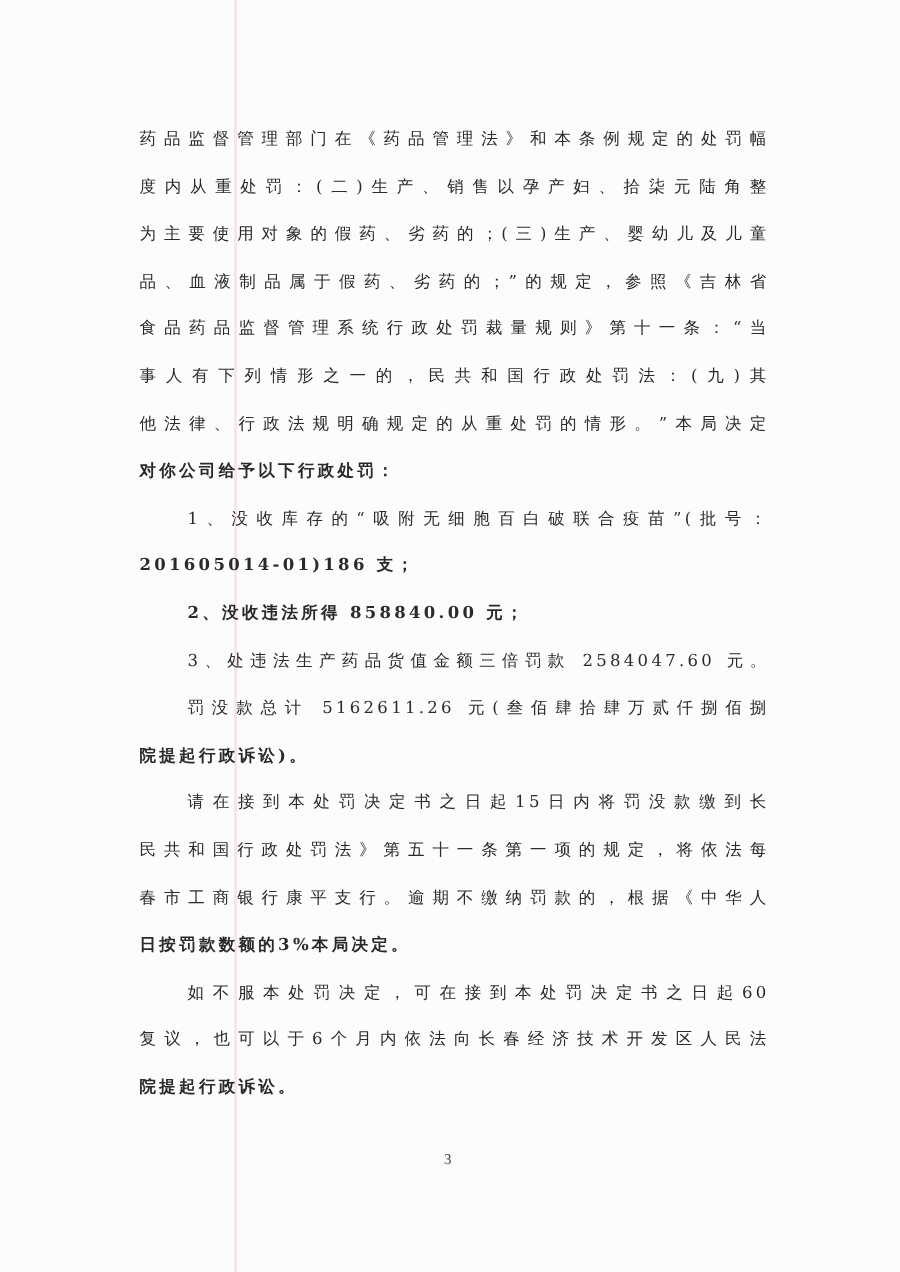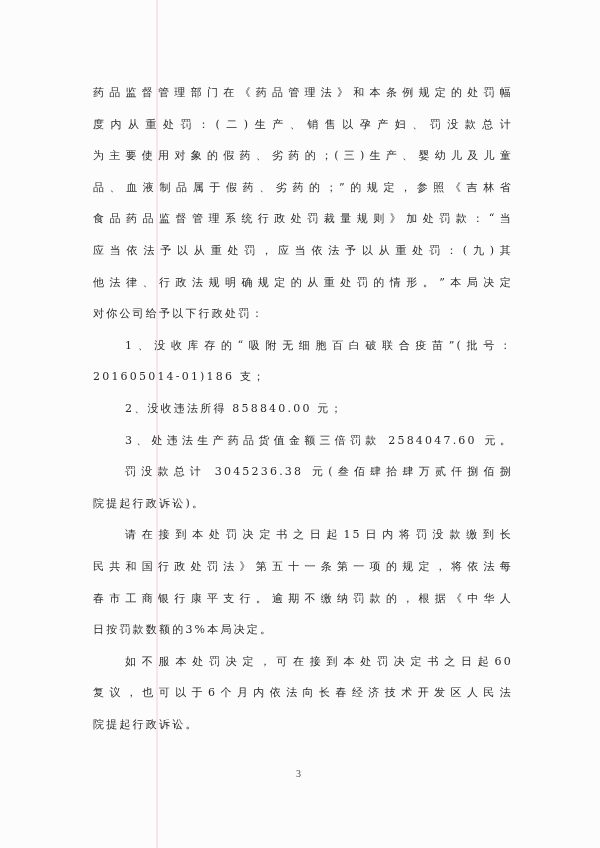--- a/index.html
+++ b/index.html
@@ -13,46 +13,46 @@
     background: #f6dcea; opacity: 0.8;
   }
   .page {
     position: absolute; left: 93px; top: 77px; width: 420px;
   }
   .line {
     height: 31.6px; line-height: 31.6px;
     font-size: 11px; letter-spacing: 2.2px; white-space: nowrap;
     text-align: justify; text-align-last: justify;
   }
-  .line.last { text-align-last: left; }
+  .line.last { text-align-last: left; font-weight: bold; }
   .line.indent { padding-left: 32px; }
   .page-number {
     position: absolute; left: 296px; top: 768px; font-size: 10px; color: #444;
     font-family: "Liberation Serif", serif;
   }
 </style>
 </head>
 <body>
 
 <div class="pink-rule"></div>
 
 <div class="page" id="doc-body">
     <div class="line">药品监督管理部门在《药品管理法》和本条例规定的处罚幅</div>
-    <div class="line">度内从重处罚：(二)生产、销售以孕产妇、罚没款总计</div>
+    <div class="line">度内从重处罚：(二)生产、销售以孕产妇、拾柒元陆角整</div>
     <div class="line">为主要使用对象的假药、劣药的；(三)生产、婴幼儿及儿童</div>
     <div class="line">品、血液制品属于假药、劣药的；”的规定，参照《吉林省</div>
-    <div class="line">食品药品监督管理系统行政处罚裁量规则》加处罚款：“当</div>
-    <div class="line">应当依法予以从重处罚，应当依法予以从重处罚：(九)其</div>
+    <div class="line">食品药品监督管理系统行政处罚裁量规则》第十一条：“当</div>
+    <div class="line">事人有下列情形之一的，民共和国行政处罚法：(九)其</div>
     <div class="line">他法律、行政法规明确规定的从重处罚的情形。”本局决定</div>
     <div class="line last">对你公司给予以下行政处罚：</div>
     <div class="line indent">1、没收库存的“吸附无细胞百白破联合疫苗”(批号：</div>
     <div class="line last">201605014-01)186 支；</div>
     <div class="line indent last">2、没收违法所得 858840.00 元；</div>
     <div class="line indent">3、处违法生产药品货值金额三倍罚款 2584047.60 元。</div>
-    <div class="line indent">罚没款总计 3045236.38 元(叁佰肆拾肆万贰仟捌佰捌</div>
+    <div class="line indent">罚没款总计 5162611.26 元(叁佰肆拾肆万贰仟捌佰捌</div>
     <div class="line last">院提起行政诉讼)。</div>
     <div class="line indent">请在接到本处罚决定书之日起15日内将罚没款缴到长</div>
     <div class="line">民共和国行政处罚法》第五十一条第一项的规定，将依法每</div>
     <div class="line">春市工商银行康平支行。逾期不缴纳罚款的，根据《中华人</div>
     <div class="line last">日按罚款数额的3%本局决定。</div>
     <div class="line indent">如不服本处罚决定，可在接到本处罚决定书之日起60</div>
     <div class="line">复议，也可以于6个月内依法向长春经济技术开发区人民法</div>
     <div class="line last">院提起行政诉讼。</div>
   </div>
 

